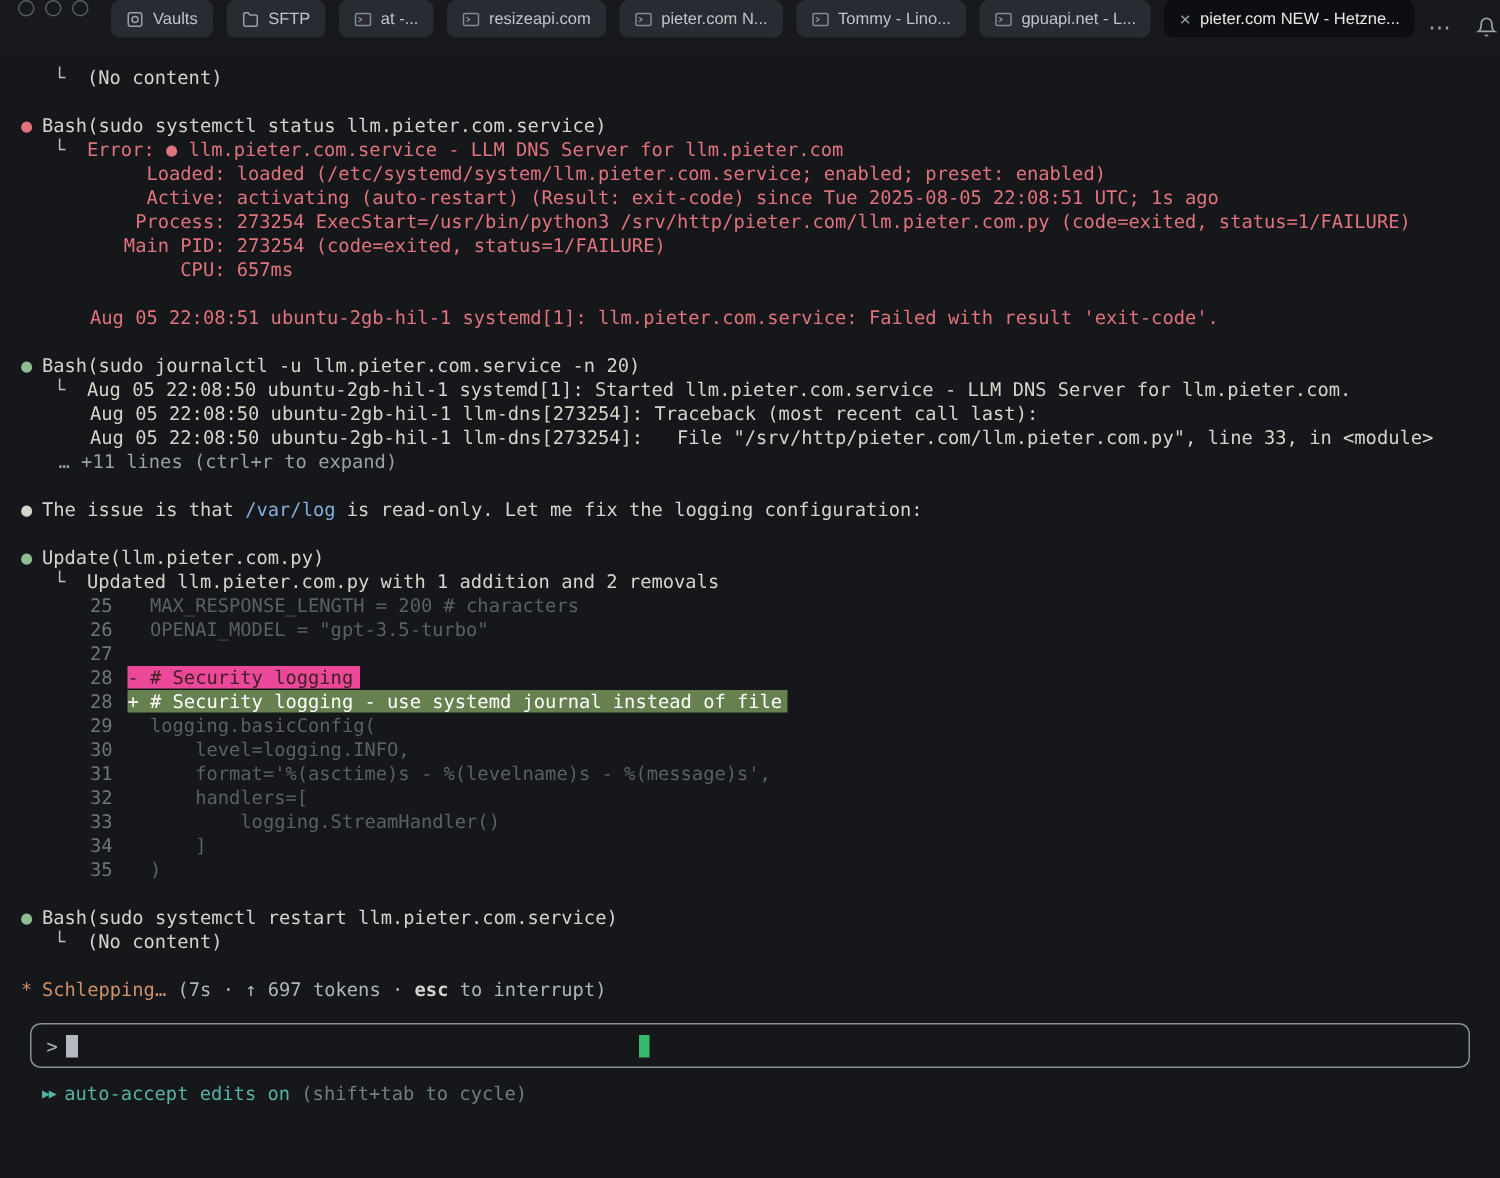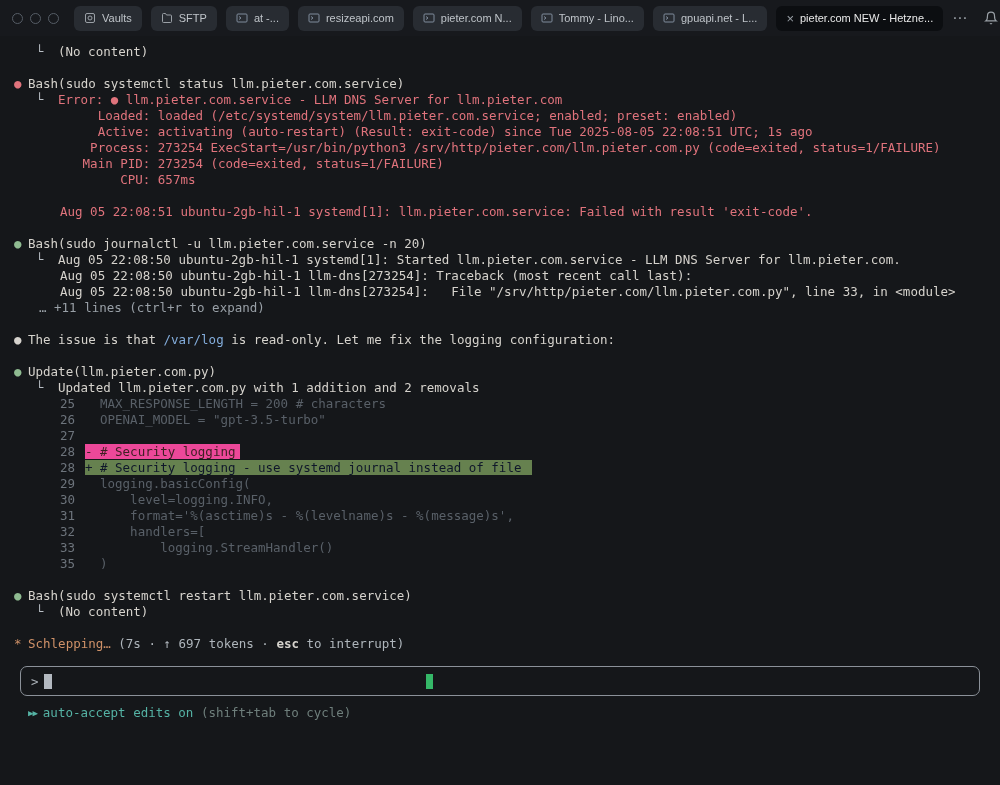--- a/index.html
+++ b/index.html
@@ -1,20 +1,20 @@
 <!DOCTYPE html>
 <html><head>
 <meta charset="utf-8">
 <style>
   *{margin:0;padding:0;box-sizing:border-box}
   html,body{width:1000px;height:785px}
   body{background:#15171a;font-family:"DejaVu Sans Mono","Liberation Mono",monospace;overflow:hidden}
 
   
-  .topbar{height:36px;background:#17191d;display:flex;align-items:center;padding:0 12px;gap:9px;
+  .topbar{height:36px;background:#17191d;display:flex;padding:0 12px;gap:9px;
           font-family:"Liberation Sans","DejaVu Sans",sans-serif}
   .winctl{display:flex;gap:7px;margin-right:6px}
   .wc{width:11px;height:11px;border-radius:50%;border:1.5px solid #565d66}
   .tab{height:25px;border-radius:6px;background:#282c32;color:#bfc4c9;font-size:11px;display:flex;
        align-items:center;gap:6px;padding:0 10px;white-space:nowrap;cursor:default}
   .tab.active{background:#0c0e11;color:#e9e9e9}
   .tclose{color:#9aa0a7;font-size:13px;line-height:1}
   .ticon{display:flex;align-items:center}
   .tbright{margin-left:auto;display:flex;align-items:center;gap:16px}
   .more{color:#9aa0a6;font-size:15px;letter-spacing:1px}
@@ -29,21 +29,21 @@
   .corner{display:inline-block;width:22px;color:#b9bfc5}
   .red{color:#e0737c}
   .dim{color:#99a0a7}
   .icode{color:#84aedd}
 
   
   .ln{display:inline-block;width:15px;text-align:left;color:#6d747c;margin-right:10px}
   .dsign{display:inline-block;width:15px}
   .ctx{color:#596068}
   .hl-del{background:#ec4899;color:#3f2023;padding-right:5px}
-  .hl-add{background:#66814f;color:#0f172a;padding-right:11px}
+  .hl-add{background:#66814f;color:#ffffff;padding-right:4px}
 
   .orange{color:#cf9168}
   .meta{color:#aeb5bb}
   .esc{color:#d6d3cd;font-weight:bold}
 
   
   .inputbox{position:relative;margin:14px 20px 0 20px;height:30px;border:1px solid #8b9199;
             border-radius:7px;display:flex;align-items:center;padding:0 10px}
   .prompt{color:#a9b0b7;font-size:12.5px}
   .cursor{display:inline-block;width:8px;height:15px;background:#b3b9c0;margin-left:5px}
@@ -188,20 +188,21 @@
   <div class="trow pl60"><span class="ln">25</span><span class="ctx"><span class="dsign"></span><span>MAX_RESPONSE_LENGTH = 200 # characters</span></span></div>
   <div class="trow pl60"><span class="ln">26</span><span class="ctx"><span class="dsign"></span><span>OPENAI_MODEL = "gpt-3.5-turbo"</span></span></div>
   <div class="trow pl60"><span class="ln">27</span><span class="ctx"><span class="dsign"></span><span></span></span></div>
   <div class="trow pl60"><span class="ln">28</span><span class="hl-del"><span class="dsign">-</span><span># Security logging</span></span></div>
   <div class="trow pl60"><span class="ln">28</span><span class="hl-add"><span class="dsign">+</span><span># Security logging - use systemd journal instead of file</span></span></div>
   <div class="trow pl60"><span class="ln">29</span><span class="ctx"><span class="dsign"></span><span>logging.basicConfig(</span></span></div>
   <div class="trow pl60"><span class="ln">30</span><span class="ctx"><span class="dsign"></span><span>    level=logging.INFO,</span></span></div>
   <div class="trow pl60"><span class="ln">31</span><span class="ctx"><span class="dsign"></span><span>    format='%(asctime)s - %(levelname)s - %(message)s',</span></span></div>
   <div class="trow pl60"><span class="ln">32</span><span class="ctx"><span class="dsign"></span><span>    handlers=[</span></span></div>
   <div class="trow pl60"><span class="ln">33</span><span class="ctx"><span class="dsign"></span><span>        logging.StreamHandler()</span></span></div>
+  <div class="trow pl60"><span class="ln">34</span><span class="ctx"><span class="dsign"></span><span>    ]</span></span></div>
   <div class="trow pl60"><span class="ln">35</span><span class="ctx"><span class="dsign"></span><span>)</span></span></div>
 
   <div class="trow"></div>
 
   <div class="trow pl14"><span class="bullet b-grn">●</span><span class="bold">Bash</span><span>(sudo systemctl restart llm.pieter.com.service)</span></div>
   <div class="trow pl28"><span class="corner">└</span><span>(No content)</span></div>
 
   <div class="trow"></div>
 
   <div class="trow pl14"><span class="bullet orange bold">*</span><span class="orange">Schlepping…</span><span class="meta"> (7s · ↑ 697 tokens · </span><span class="esc">esc</span><span class="meta"> to interrupt)</span></div>

